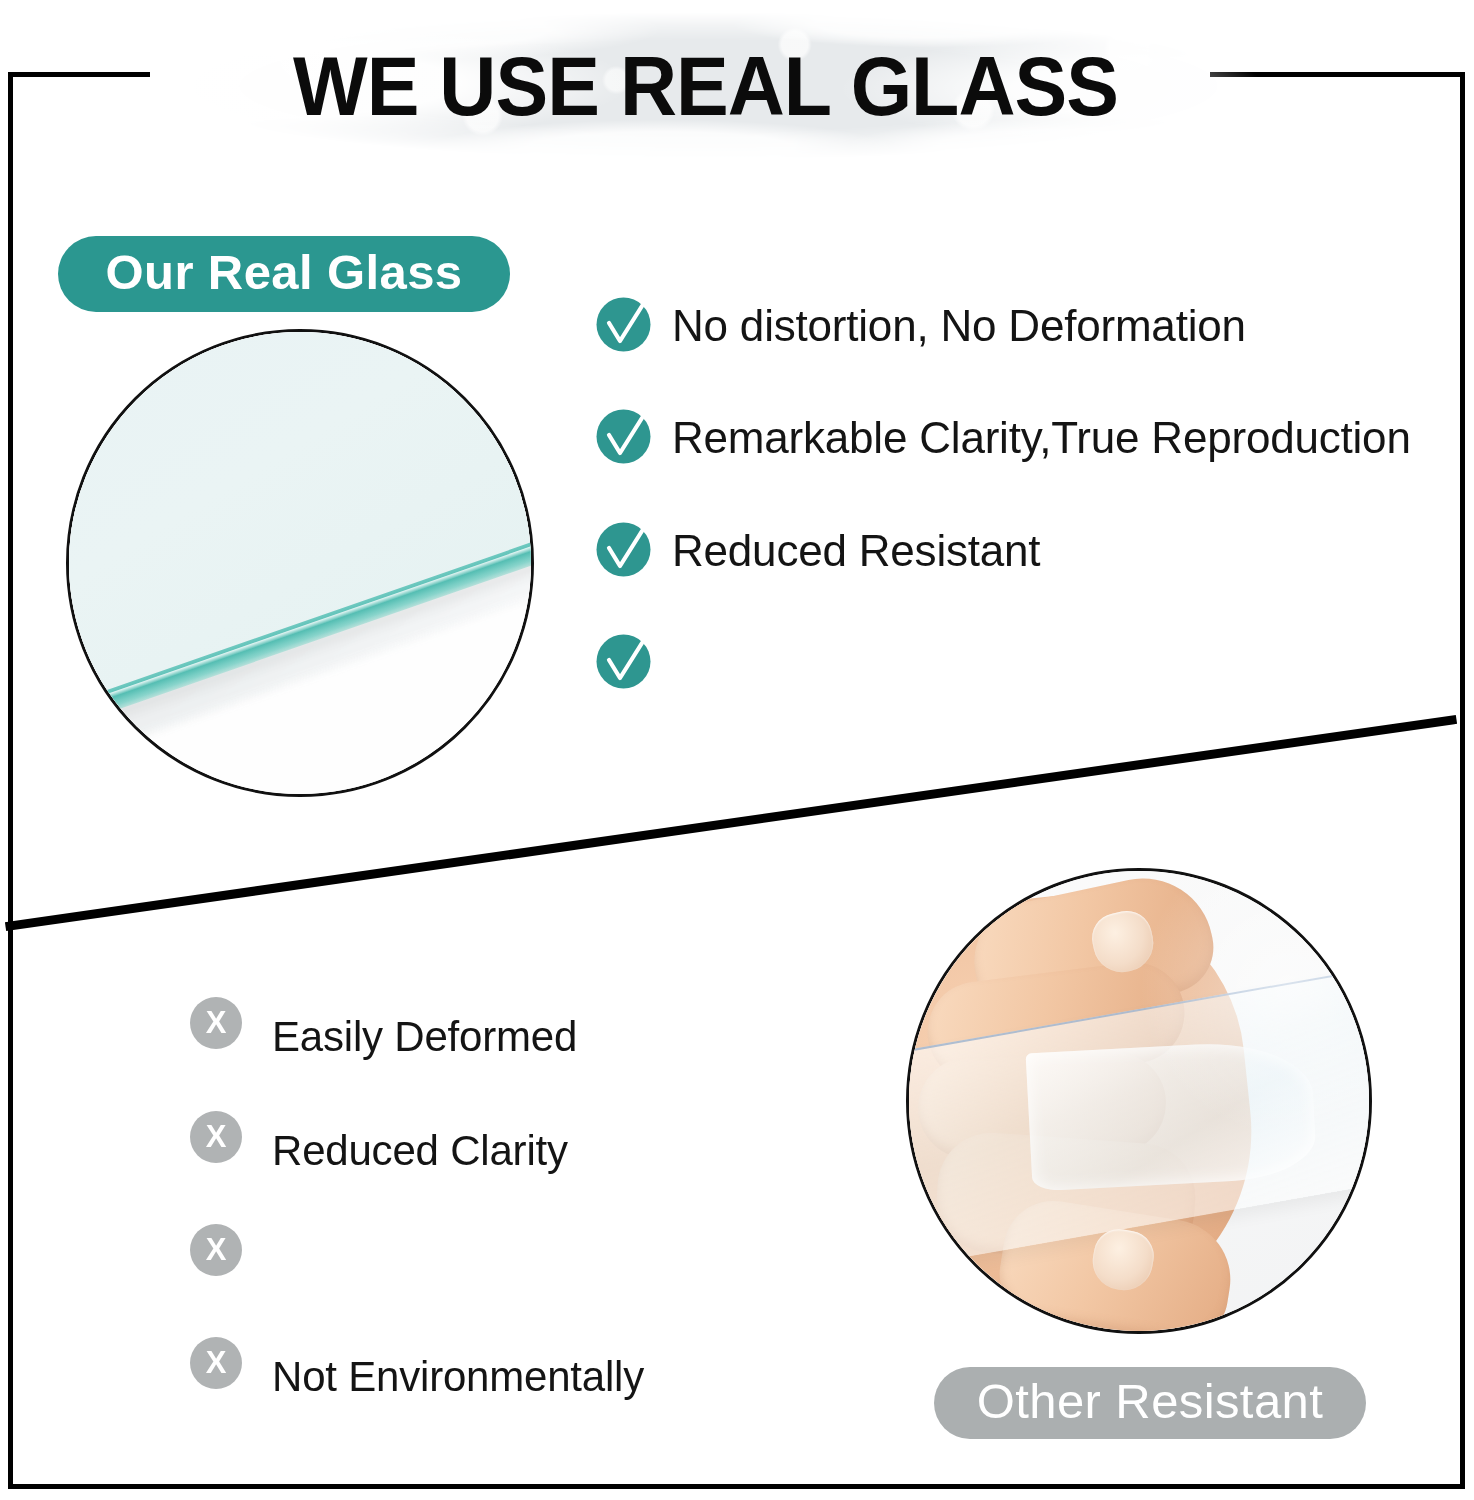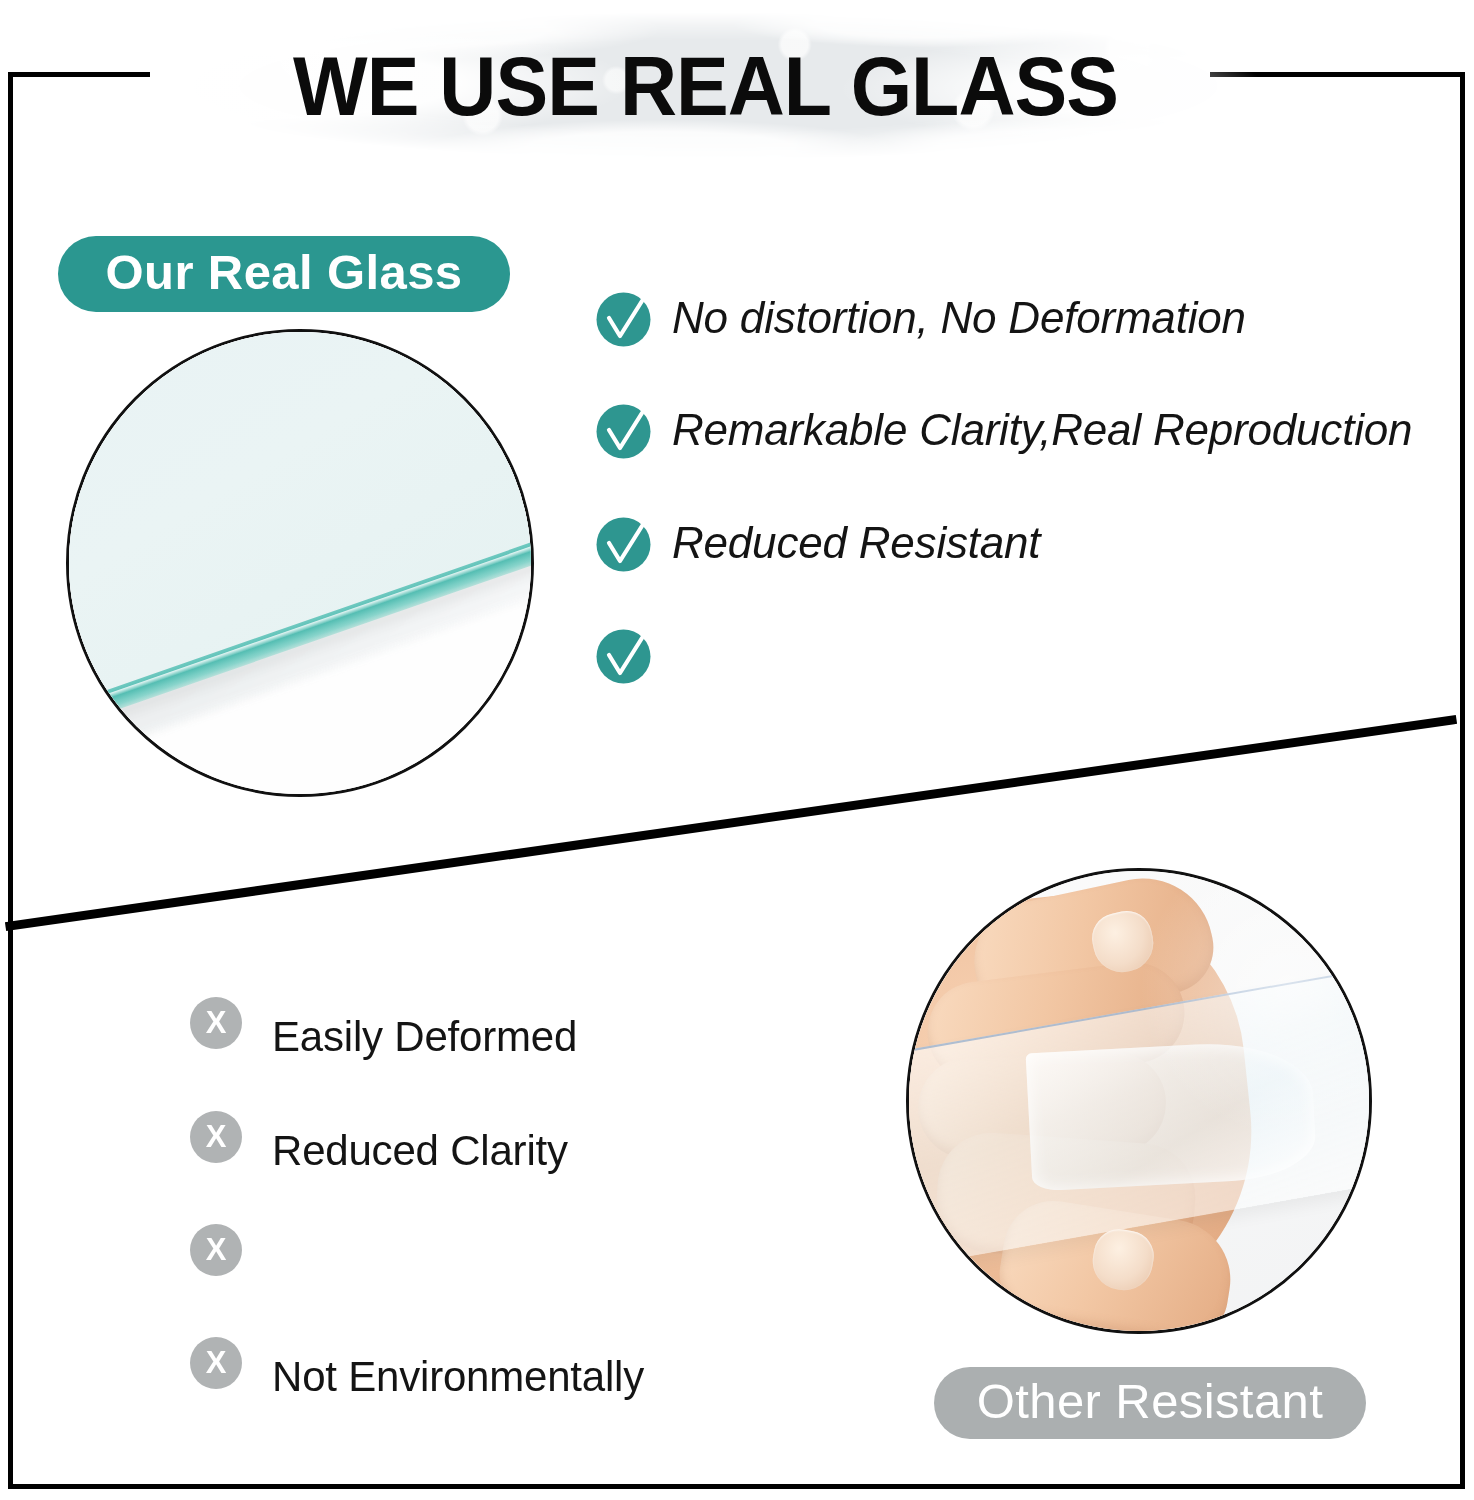--- a/index.html
+++ b/index.html
@@ -211,23 +211,22 @@
     position:absolute;
     left:50%;top:4%;
     width:54%;height:54%;
     background:radial-gradient(ellipse at 60% 40%, rgba(255,255,255,.55), rgba(255,255,255,0) 70%);
   }
 
   
   .feat-list{position:absolute;left:596px;top:288px;width:870px;}
   .feat-row{
     position:absolute;
-    display:flex;align-items:flex-start;
+    display:flex;align-items:flex-end;
     height:60px;
-    font-style:italic;
   }
   .check-icon{
     width:55px;height:55px;flex:0 0 55px;
     position:relative;
   }
   .feat-label{
     margin-left:21px;
     font-size:44px;
     line-height:52px;
     color:#141414;
@@ -305,21 +304,21 @@
       <span class="feat-label">No distortion, No Deformation</span>
     </div>
 
     <div class="feat-row" style="top:112px;">
       <span class="check-icon">
         <svg viewBox="0 0 55 55" width="55" height="55">
           <circle cx="27.5" cy="27.5" r="27" fill="#2e9690"></circle>
           <path d="M13 26 L24 44 L46 9" fill="none" stroke="#ffffff" stroke-width="4.2" stroke-linecap="round" stroke-linejoin="round"></path>
         </svg>
       </span>
-      <span class="feat-label">Remarkable Clarity,Real Reproduction</span>
+      <span class="feat-label">Remarkable Clarity,True Reproduction</span>
     </div>
 
     <div class="feat-row" style="top:225px;">
       <span class="check-icon">
         <svg viewBox="0 0 55 55" width="55" height="55">
           <circle cx="27.5" cy="27.5" r="27" fill="#2e9690"></circle>
           <path d="M13 26 L24 44 L46 9" fill="none" stroke="#ffffff" stroke-width="4.2" stroke-linecap="round" stroke-linejoin="round"></path>
         </svg>
       </span>
       <span class="feat-label">Reduced Resistant</span>

